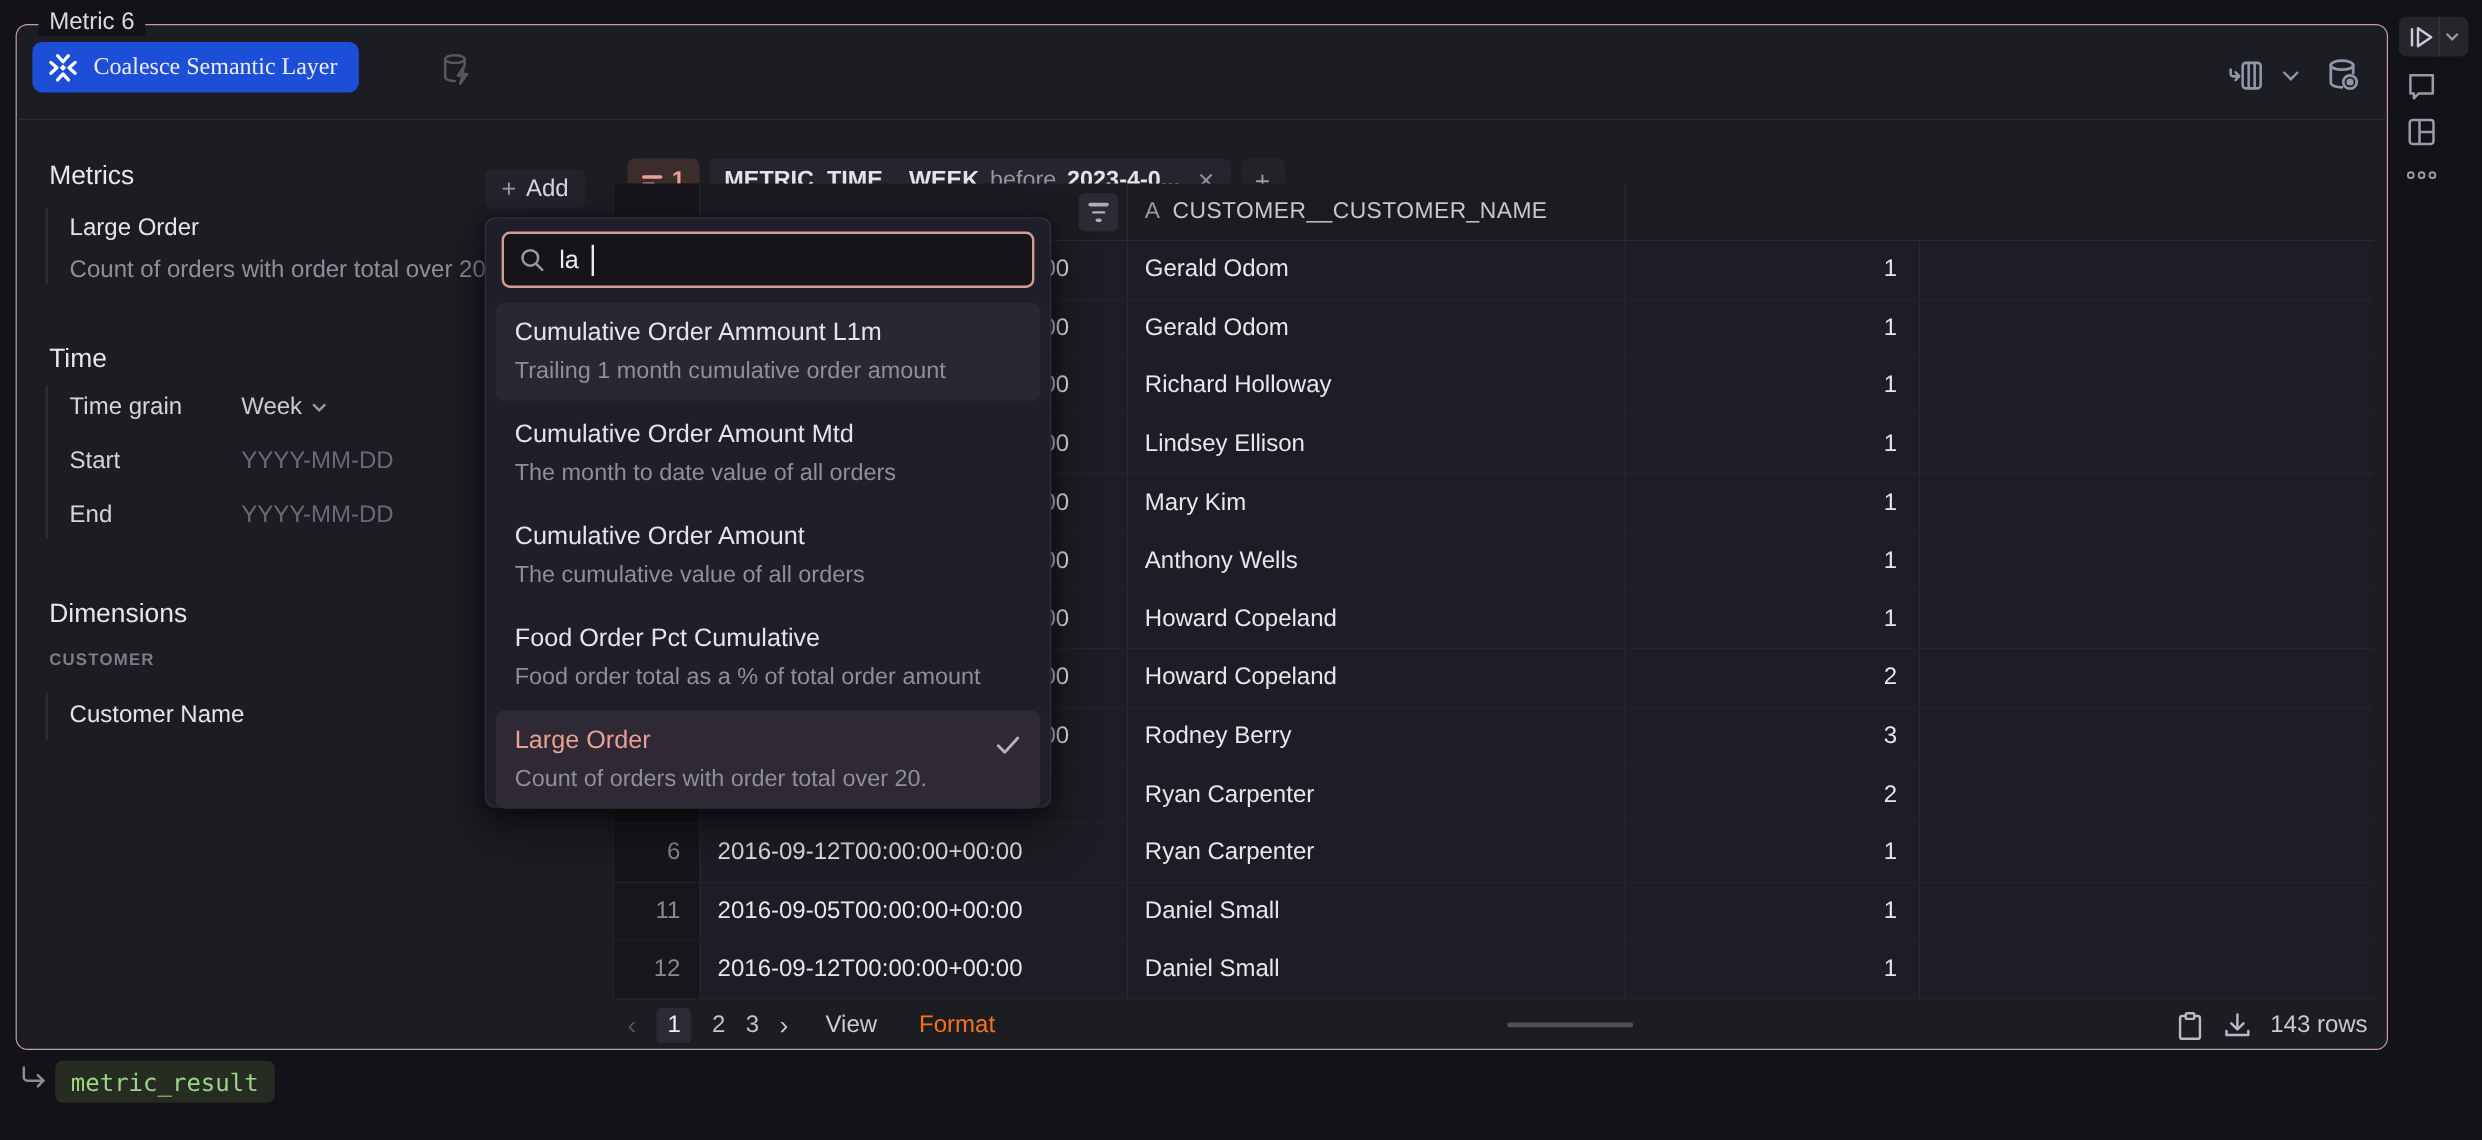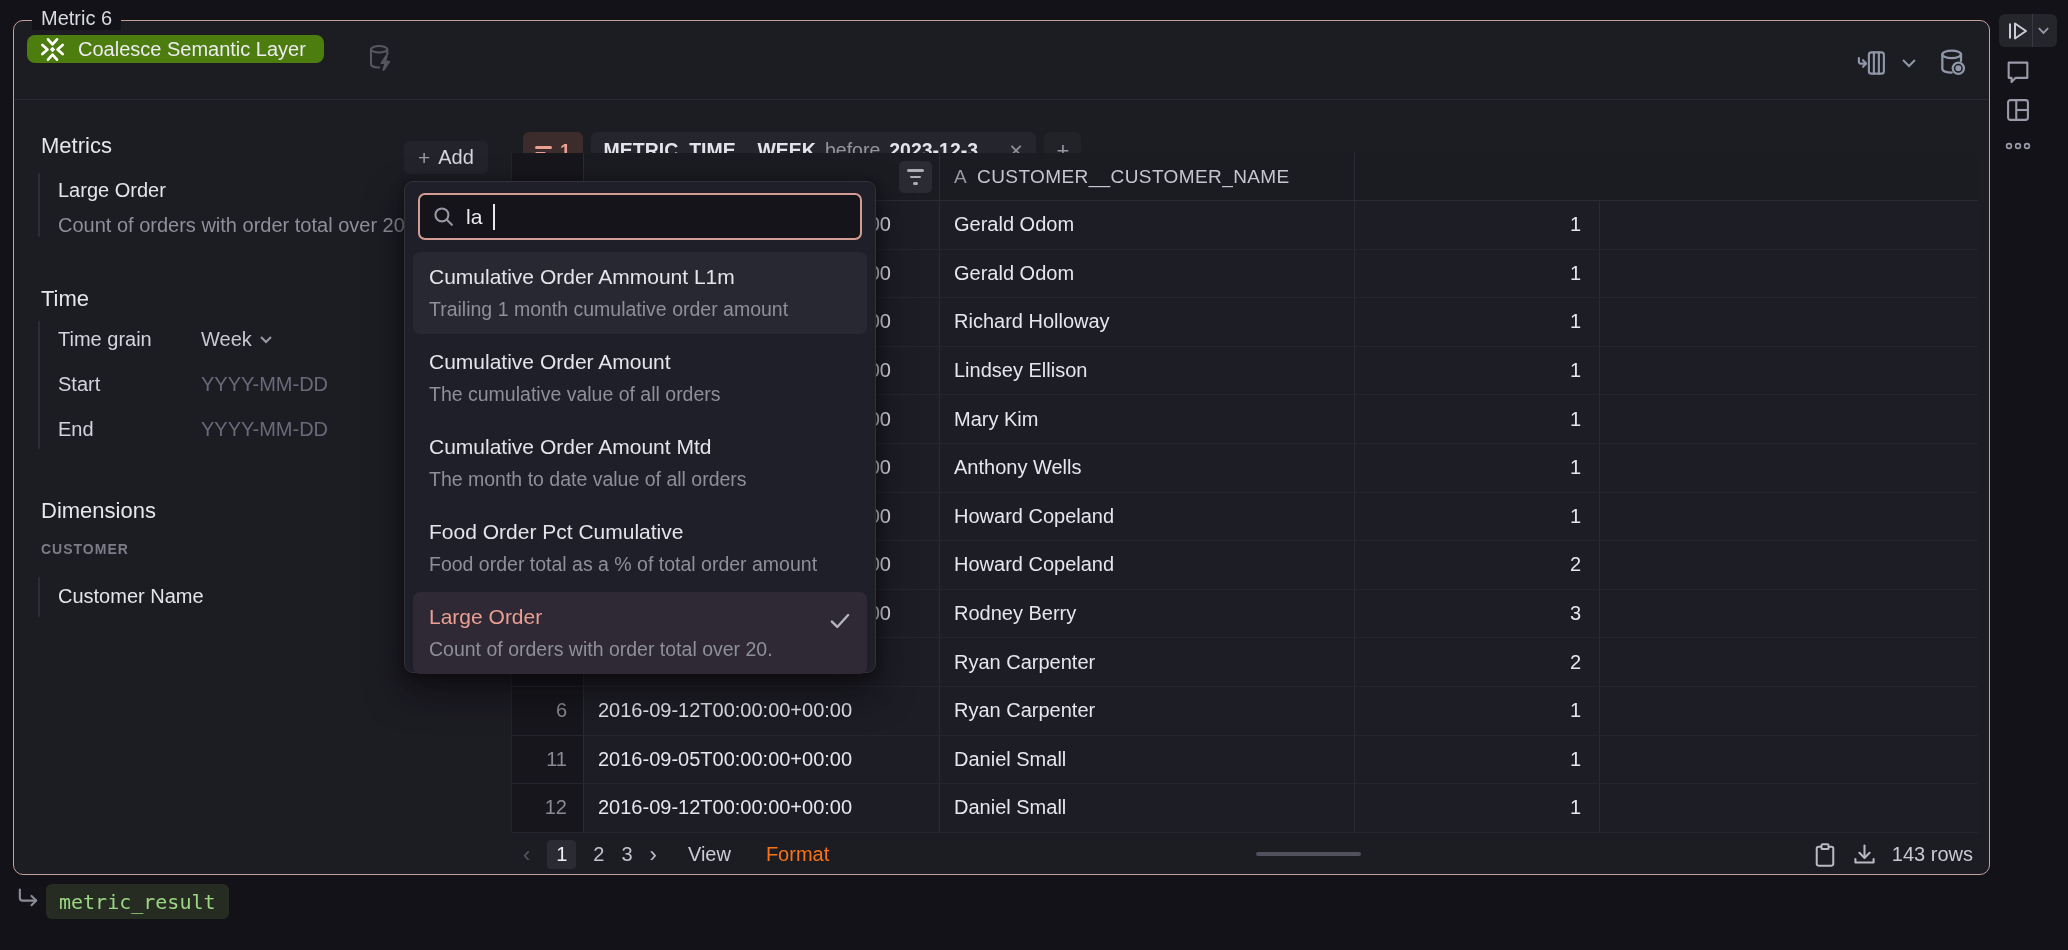--- a/index.html
+++ b/index.html
@@ -7,23 +7,23 @@
     font-family:"Liberation Sans", sans-serif; }
   .stage { position:relative; width:2068px; height:950px; background:#121218; }
 
   
   .panel { position:absolute; left:13px; top:20px; width:1977px; height:855px;
     background:#1c1c23; border:1.5px solid #c4a09a; border-radius:10px;padding-left:28px; }
   .legend { position:absolute; left:18px; top:-14px; background:#121218; padding:0 9px;
     font-size:20px; color:#d9d9e0; }
 
   
-  .app-chip { position:absolute; left:13px; top:14px; height:28px; display:flex; align-items:center;
-    gap:12px; background:#4d7c0f; border-radius:8px; padding:0 18px 0 12px;
-    font-family:Liberation Sans, sans-serif; font-size:20px; color:#ececf1; }
+  .app-chip { position:absolute; left:13px; top:14px; height:42px; display:flex; align-items:center;
+    gap:12px; background:#1d4ed8; border-radius:8px; padding:0 18px 0 12px;
+    font-family:Liberation Serif, serif; font-size:20px; color:#ececf1; }
   .db-flash-ic { position:absolute; left:352px; top:22px; color:#56565f; }
   .hdr-right { position:absolute; right:20px; top:26px; display:flex; align-items:center; gap:14px; color:#9097a8; }
   .hdr-divider { position:absolute; left:0; right:0; top:78px; height:1px; background:#2a2a33; }
 
   
   .sb { position:absolute; color:#e2e2e9; }
   .sb-h { font-size:22px; color:#e6e6ec; }
   .indent { position:absolute; width:2px; background:#2d2d37; border-radius:1px; }
   .sb-name { font-size:20px; color:#e4e4ea; }
   .sb-desc { font-size:20px; color:#8f8f9b; white-space:nowrap; }
@@ -208,21 +208,21 @@
       <div class="fcount">
         <span class="fbars">
           <span style="width:17px;"></span>
             <span style="width:11px;"></span>
         </span>
         <span>1</span>
       </div>
       <div class="fchip">
         <b>METRIC_TIME__WEEK</b>
         <span class="op">before</span>
-        <b>2023-12-3...</b>
+        <b>2023-4-0...</b>
         <span class="x">✕</span>
       </div>
       <div class="fplus">+</div>
     </div>
 
     <div class="tbl">
       <div class="t-hdr">
         <div class="c c-num"></div>
         <div class="c c-date">
           <div class="funnel-btn">
@@ -427,28 +427,28 @@
       </div>
       <div class="opts">
 
           <div class="option hover">
             <div class="option-title">Cumulative Order Ammount L1m</div>
             <div class="option-sub">Trailing 1 month cumulative order amount</div>
 
           </div>
 
           <div class="option">
+            <div class="option-title">Cumulative Order Amount Mtd</div>
+            <div class="option-sub">The month to date value of all orders</div>
+
+          </div>
+
+          <div class="option">
             <div class="option-title">Cumulative Order Amount</div>
             <div class="option-sub">The cumulative value of all orders</div>
-
-          </div>
-
-          <div class="option">
-            <div class="option-title">Cumulative Order Amount Mtd</div>
-            <div class="option-sub">The month to date value of all orders</div>
 
           </div>
 
           <div class="option">
             <div class="option-title">Food Order Pct Cumulative</div>
             <div class="option-sub">Food order total as a % of total order amount</div>
 
           </div>
 
           <div class="option selected">

